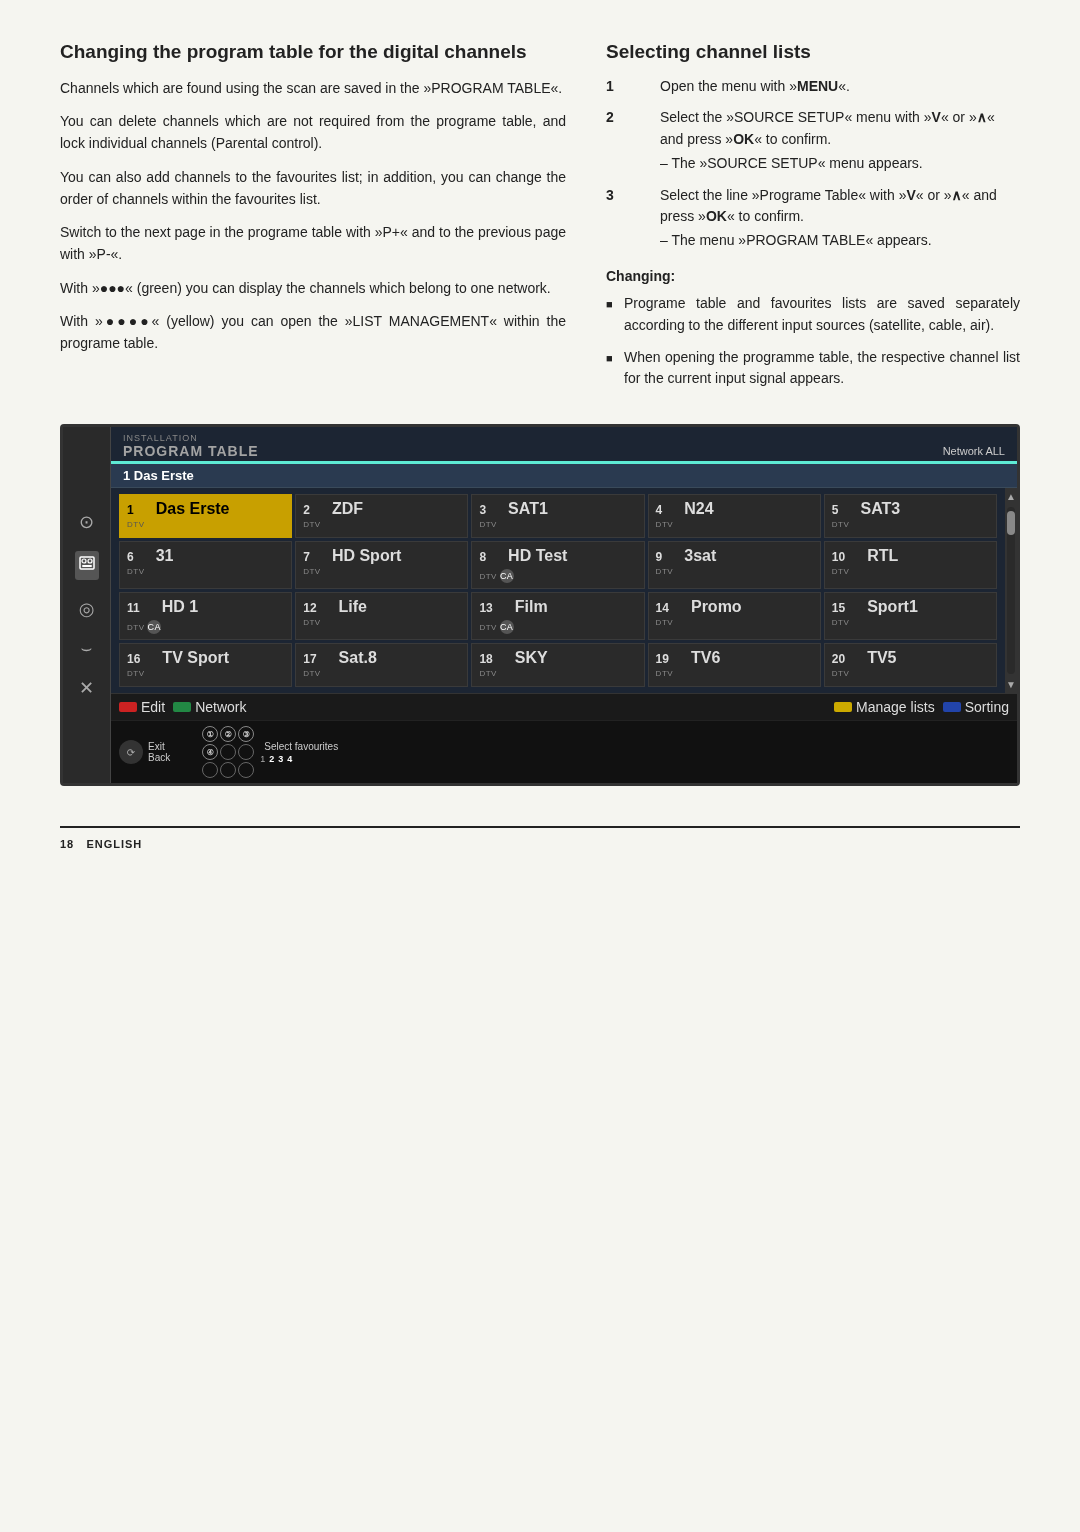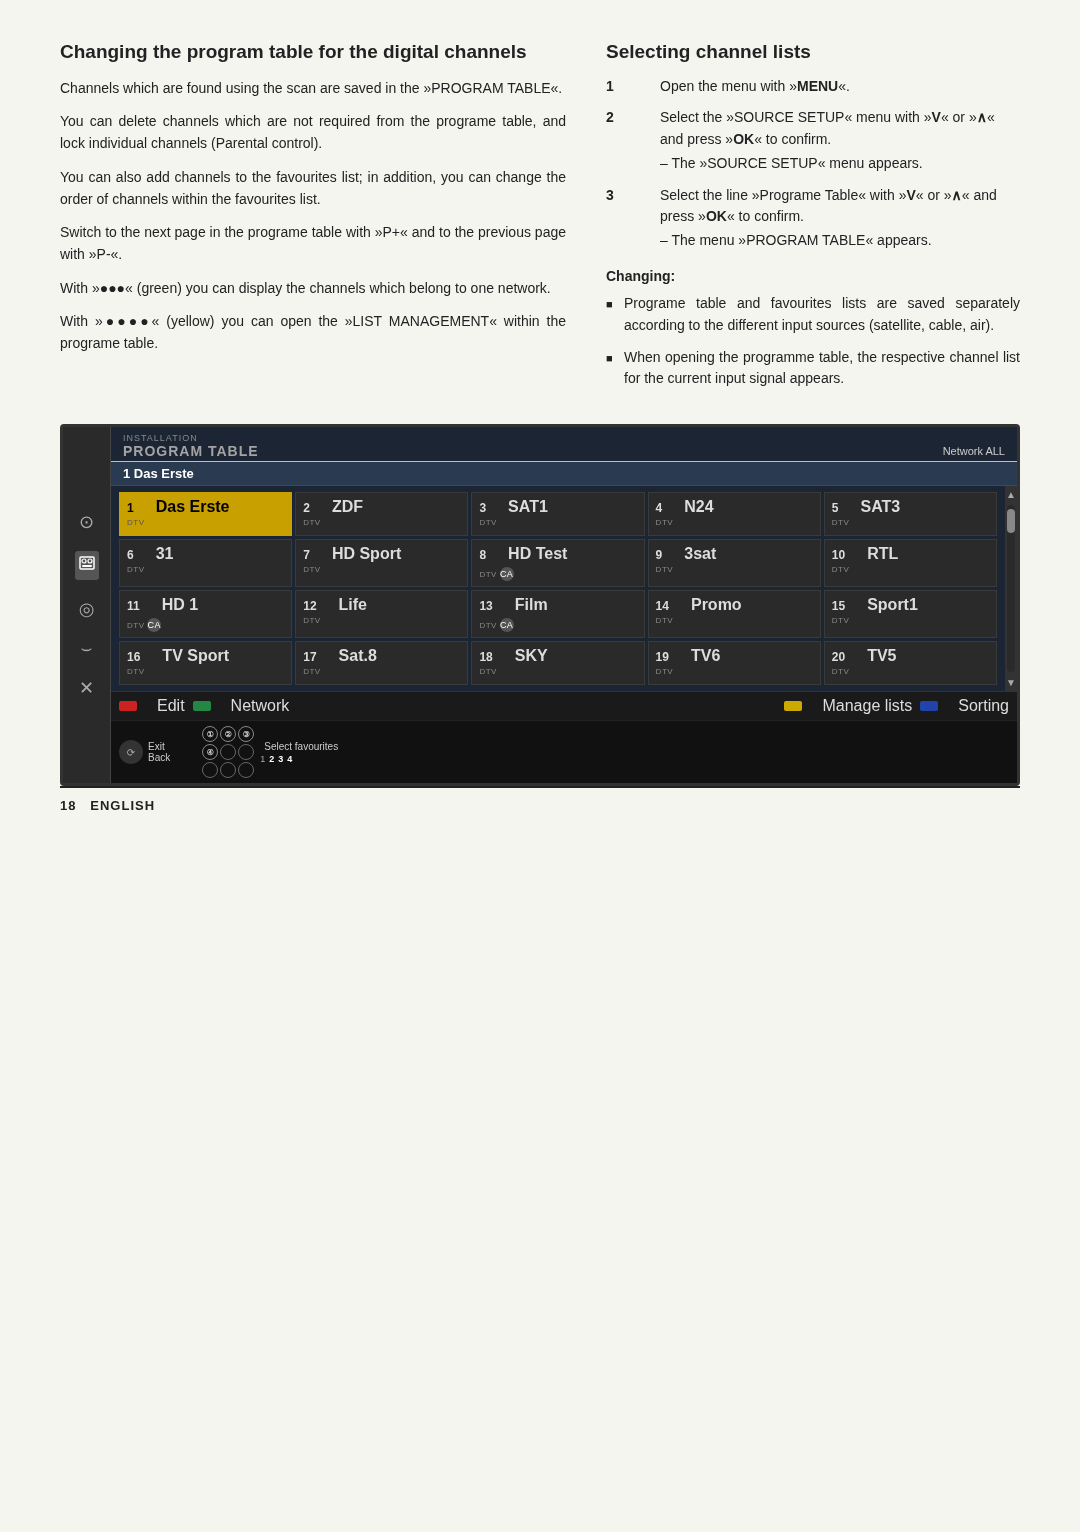--- a/index.html
+++ b/index.html
@@ -168,21 +168,21 @@
       flex-direction: column;
     }
 
     .tv-header {
       background: #1c2533;
       color: #ccc;
       padding: 6px 12px 2px 12px;
       display: flex;
       align-items: flex-end;
       justify-content: space-between;
-      border-bottom: 1px solid #5eead4;
+      border-bottom: 3px solid #5eead4;
     }
 
     .tv-header-left {
       display: flex;
       flex-direction: column;
     }
 
     .tv-header-top {
       font-size: 9px;
       color: #888;
@@ -329,22 +329,22 @@
       padding: 5px 8px;
       display: flex;
       gap: 8px;
       align-items: center;
       border-top: 1px solid #333;
     }
 
     .footer-btn {
       display: flex;
       align-items: center;
-      gap: 20px;
-      font-size: 16px;
+      gap: 4px;
+      font-size: 14px;
       color: #ddd;
     }
 
     .color-dot {
       width: 18px;
       height: 10px;
       border-radius: 2px;
       display: inline-block;
     }
 
@@ -423,23 +423,24 @@
       font-size: 9px;
       color: #aaa;
     }
 
     .fav-row-num.active {
       color: #fff;
       font-weight: bold;
     }
 
     .page-footer {
+      margin-top: 40px;
       padding-top: 10px;
       border-top: 2px solid #222;
-      font-size: 13px;
+      font-size: 11px;
       font-weight: bold;
       letter-spacing: 1px;
     }
 
     .bold { font-weight: bold; }
     .code { font-family: Arial, sans-serif; font-weight: bold; }
 
     .tv-content-area {
       display: flex;
       flex: 1;

